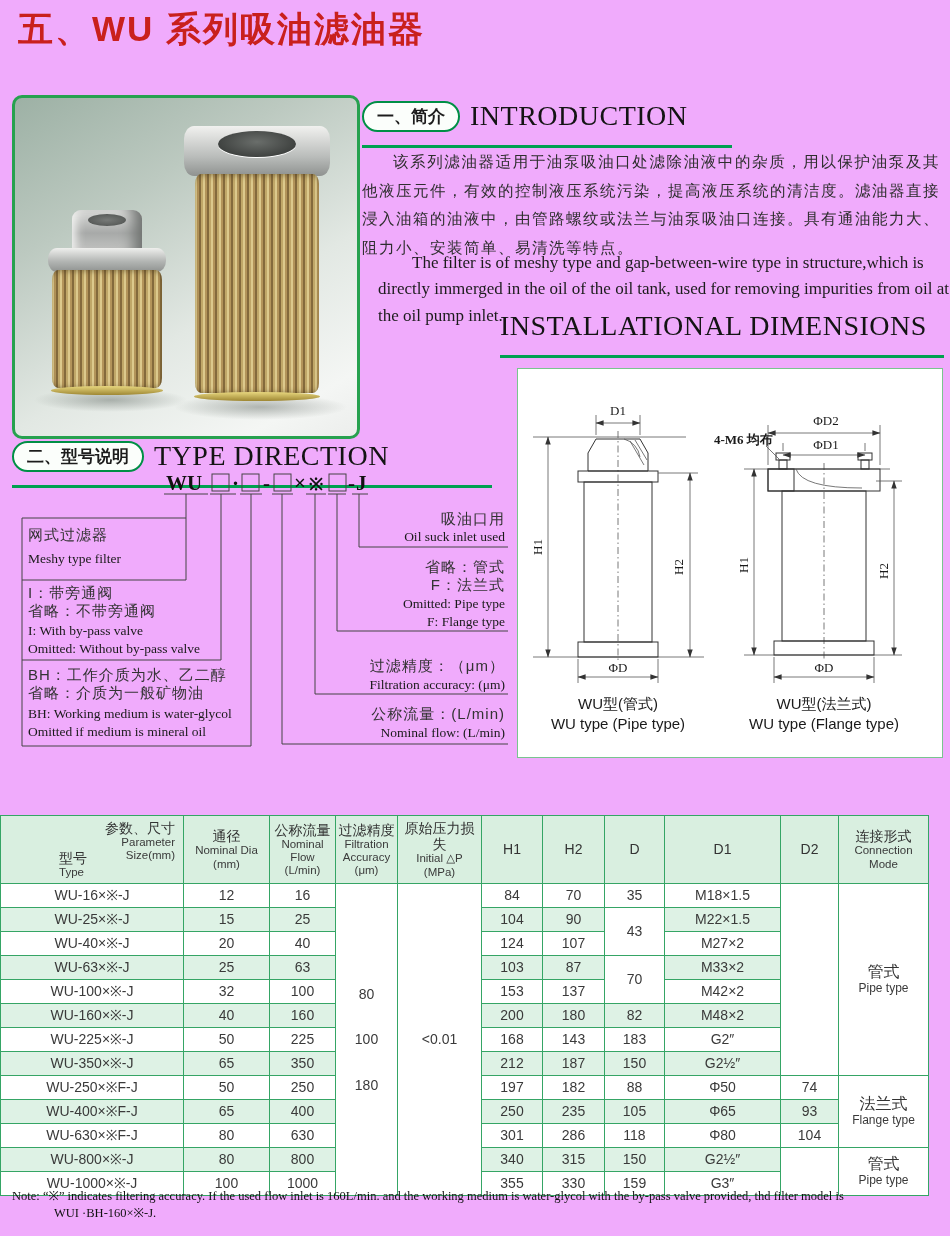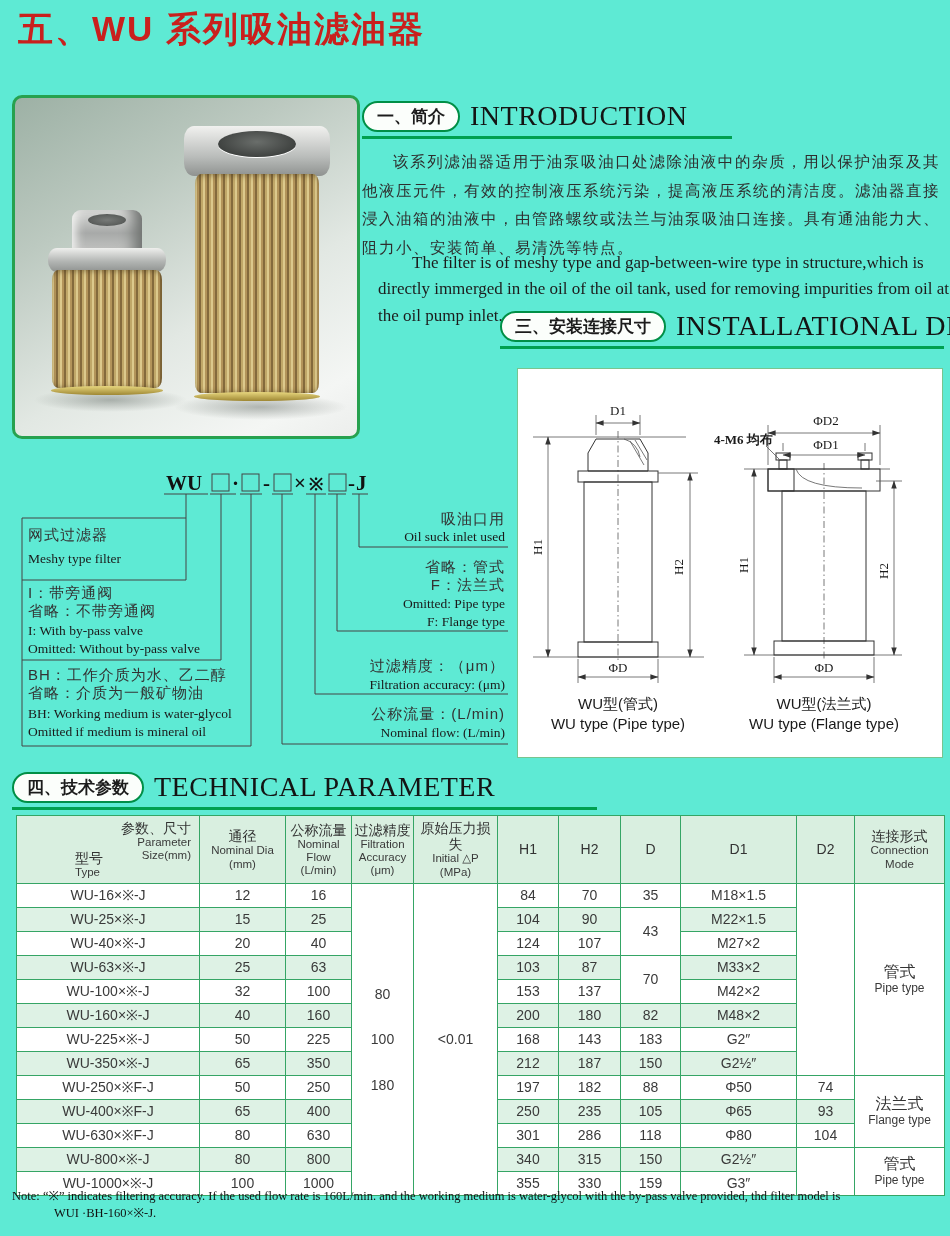--- a/index.html
+++ b/index.html
@@ -1,22 +1,22 @@
 <!DOCTYPE html>
 <html><head>
 <meta charset="utf-8">
 <style>
   html,body{margin:0;padding:0;background:#fff;}
-  #page{position:relative;width:950px;height:1236px;background:#5eead4;overflow:hidden;
+  #page{position:relative;width:950px;height:1236px;background:#f0abfc;overflow:hidden;
         font-family:"Liberation Sans",sans-serif;color:#222;}
   
   .main-title{position:absolute;left:18px;top:6px;font-size:35px;font-weight:bold;color:#c9201d;letter-spacing:2px;}
   .main-sub{position:absolute;left:88px;top:50px;font-size:20px;font-weight:bold;color:#4c4c58;
             font-family:"Liberation Serif",serif;letter-spacing:1px;}
-  .sec-head{position:absolute;display:flex;align-items:center;gap:10px;border-bottom:3px solid #00a050;padding-bottom:4px;}
+  .sec-head{position:absolute;display:flex;align-items:center;gap:10px;border-bottom:3px solid #00a050;padding-bottom:13px;}
   .pill{display:inline-block;border:2px solid #008f46;border-radius:16px;padding:2px 13px;
         font-size:17px;font-weight:bold;color:#1c1c1c;background:#fbfefb;white-space:nowrap;}
   .sec-title{font-family:"Liberation Serif",serif;font-size:28px;font-weight:normal;color:#141414;letter-spacing:.5px;white-space:nowrap;}
   
   .photo{position:absolute;left:12px;top:95px;width:342px;height:338px;border:3px solid #27a14f;border-radius:10px;
          background:linear-gradient(150deg,#9db1a5 0%,#bcc9c0 30%,#e2e8e3 62%,#f4f6f4 88%,#eceeec 100%);overflow:hidden;}
   .ph-shadow{position:absolute;background:radial-gradient(ellipse at center,rgba(55,65,58,.35),rgba(55,65,58,0) 70%);}
   .s1{left:18px;top:290px;width:155px;height:24px;}
   .s2{left:158px;top:296px;width:175px;height:26px;}
   .filter{position:absolute;}
@@ -53,21 +53,21 @@
   .dwg-dash{stroke:#555;stroke-width:.8;fill:none;stroke-dasharray:7 3 1.5 3;}
   .dwg-txt{font-size:13px;fill:#1a1a1a;font-family:"Liberation Serif",serif;}
   .dwg-cn{font-size:15px;fill:#1a1a1a;}
   
   .type-svg{position:absolute;left:8px;top:468px;}
   .td-line{stroke:#444;stroke-width:1;fill:none;}
   .td-code{font-family:"Liberation Serif",serif;font-size:21px;font-weight:bold;fill:#111;}
   .td-cn{font-size:15px;fill:#333;letter-spacing:1px;}
   .td-en{font-family:"Liberation Serif",serif;font-size:13.5px;fill:#1a1a1a;}
   
-  table.tech{position:absolute;left:16px;top:815px;border-collapse:collapse;table-layout:fixed;width:928px;}
+  table.tech{position:absolute;left:0;top:815px;border-collapse:collapse;table-layout:fixed;width:928px;}
   table.tech td,table.tech th{border:1px solid #35a565;font-size:14px;color:#3a3a3a;text-align:center;
         padding:0;height:23px;line-height:1.15;background:#fff;overflow:hidden;}
   table.tech th{background:#d9efe0;font-weight:normal;color:#333;}
   table.tech td.g{background:#def2e5;}
   td.c-model{text-align:left;padding-left:30px;}
   .hdr-cn{font-size:14px;color:#333;}
   .hdr-en{font-size:11.5px;color:#3a3a3a;}
   th.corner{position:relative;background:
       linear-gradient(to bottom right,rgba(0,0,0,0) calc(50% - .7px),#35a565 calc(50% - .7px),#35a565 calc(50% + .7px),rgba(0,0,0,0) calc(50% + .7px)),#d9efe0;}
   .corner-tr{position:absolute;top:4px;right:8px;text-align:right;}
@@ -110,21 +110,20 @@
   </div>
 
   <div class="sec-head" style="left:362px;top:100px;width:370px;">
     <span class="pill">一、简介</span>
     <span class="sec-title">INTRODUCTION</span>
   </div>
   <div class="intro-cn">该系列滤油器适用于油泵吸油口处滤除油液中的杂质，用以保护油泵及其他液压元件，有效的控制液压系统污染，提高液压系统的清洁度。滤油器直接浸入油箱的油液中，由管路螺纹或法兰与油泵吸油口连接。具有通油能力大、阻力小、安装简单、易清洗等特点。</div>
   <div class="intro-en">The filter is of meshy type and gap-between-wire type in structure,which is directly immerged in the oil of the oil tank, used for removing impurities from oil at the oil pump inlet.</div>
 
   <div class="sec-head" style="left:500px;top:310px;width:444px;">
-    <span class="pill">三、安装连接尺寸</span>
     <span class="sec-title">INSTALLATIONAL DIMENSIONS</span>
   </div>
 
   <div class="draw-box">
     <svg width="422" height="386" viewBox="0 0 422 386">
       <defs>
         <pattern id="pv" width="5" height="4" patternUnits="userSpaceOnUse">
           <path d="M0.5,0 V4" stroke="#555" stroke-width="1"></path>
         </pattern>
         <pattern id="hatch" width="6" height="6" patternUnits="userSpaceOnUse">
@@ -208,20 +207,24 @@
         <line class="dwg-thin" x1="256" y1="288" x2="256" y2="314"></line>
         <line class="dwg-thin" x1="356" y1="288" x2="356" y2="314"></line>
         <line class="dwg-thin" x1="256" y1="308" x2="356" y2="308" marker-start="url(#ma)" marker-end="url(#ma)"></line>
         <text class="dwg-txt" x="306" y="303" text-anchor="middle">ΦD</text>
         <text class="dwg-cn" x="306" y="340" text-anchor="middle">WU型(法兰式)</text>
         <text class="dwg-cn" x="306" y="360" text-anchor="middle">WU type (Flange type)</text>
       </g>
     </svg>
   </div>
 
+  <div class="sec-head" style="left:12px;top:440px;width:480px;">
+    <span class="pill">二、型号说明</span>
+    <span class="sec-title">TYPE DIRECTION</span>
+  </div>
 
   <svg class="type-svg" width="510" height="300" viewBox="0 0 510 300">
 
     <text class="td-code" x="158" y="22">WU</text>
     <rect class="td-line" x="204" y="6" width="17" height="17"></rect>
     <text class="td-code" x="224" y="22">·</text>
     <rect class="td-line" x="234" y="6" width="17" height="17"></rect>
     <text class="td-code" x="255" y="22">-</text>
     <rect class="td-line" x="266" y="6" width="17" height="17"></rect>
     <text class="td-code" x="286" y="22">×</text>
@@ -261,24 +264,20 @@
     <text class="td-cn" x="497" y="104" text-anchor="end">省略：管式</text>
     <text class="td-cn" x="497" y="122" text-anchor="end">F：法兰式</text>
     <text class="td-en" x="497" y="140" text-anchor="end">Omitted: Pipe type</text>
     <text class="td-en" x="497" y="158" text-anchor="end">F: Flange type</text>
     <text class="td-cn" x="497" y="203" text-anchor="end">过滤精度：（μm）</text>
     <text class="td-en" x="497" y="221" text-anchor="end">Filtration accuracy: (μm)</text>
     <text class="td-cn" x="497" y="251" text-anchor="end">公称流量：(L/min)</text>
     <text class="td-en" x="497" y="269" text-anchor="end">Nominal flow: (L/min)</text>
   </svg>
 
-  <div class="sec-head" style="left:12px;top:771px;width:585px;">
-    <span class="pill">四、技术参数</span>
-    <span class="sec-title">TECHNICAL PARAMETER</span>
-  </div>
 
   <table class="tech">
     <colgroup>
       <col style="width:183px">
         <col style="width:86px">
         <col style="width:66px">
         <col style="width:62px">
       <col style="width:84px">
         <col style="width:61px">
         <col style="width:62px">
@@ -471,17 +470,17 @@
       <td>1000</td>
       <td>355</td>
       <td>330</td>
       <td>159</td>
       <td>G3″</td>
     </tr>
   </tbody>
     </table>
 
   <div class="notes">
-    <div class="note-en">Note: “※” indicates filtering accuracy. If the used flow rate is 160L/min. and the working medium is water-glycol with the by-pass valve provided, thd filter model is</div>
+    <div class="note-en">Note: “※” indicates filtering accuracy. If the used flow inlet is 160L/min. and the working medium is water-glycol with the by-pass valve provided, thd filter model is</div>
     <div class="note-en2">WUI ·BH-160×※-J.</div>
   </div>
 
 </div>
 
 </body></html>

